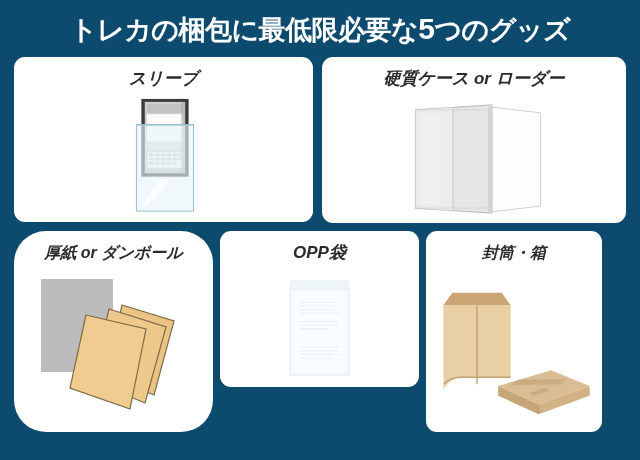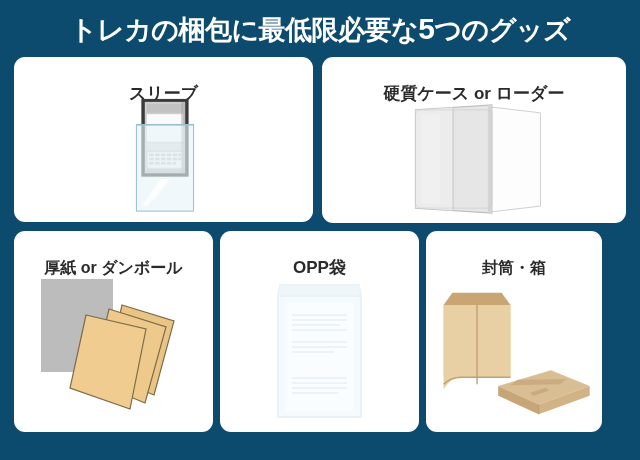--- a/index.html
+++ b/index.html
@@ -58,35 +58,36 @@
     position: absolute;
     background: #ffffff;
     border-radius: 11px;
     box-sizing: border-box;
     overflow: hidden;
   }
   
   .card.c1 { left: 0px;   top: 0px;   width: 299px; height: 165px; }
   .card.c2 { left: 308px; top: 0px;   width: 304px; height: 166px; }
   
-  .card.c3 { left: 0px;   top: 174px; width: 199px; height: 201px; }
-  .card.c4 { left: 206px; top: 174px; width: 199px; height: 201px; }
+  .card.c3 { left: 0px;   top: 174px; width: 199px; height: 201px; border-radius: 32px; }
+  .card.c4 { left: 206px; top: 174px; width: 199px; height: 156px; }
   .card.c5 { left: 412px; top: 174px; width: 176px; height: 201px; }
 
   .card-title {
     position: absolute;
     left: 0;
     right: 0;
-    top: 28px;
+    top: 13px;
     text-align: center;
     color: #2a2a2a;
     font-size: 17px;
     font-weight: bold;
     line-height: 1.1;
     white-space: nowrap;
+    font-style: italic;
   }
   .card.c3 .card-title,
   .card.c5 .card-title { font-size: 16px; }
   .card.c4 .card-title { font-size: 17px; }
 
   .art {
     position: absolute;
     left: 0;
     right: 0;
     top: 38px;

